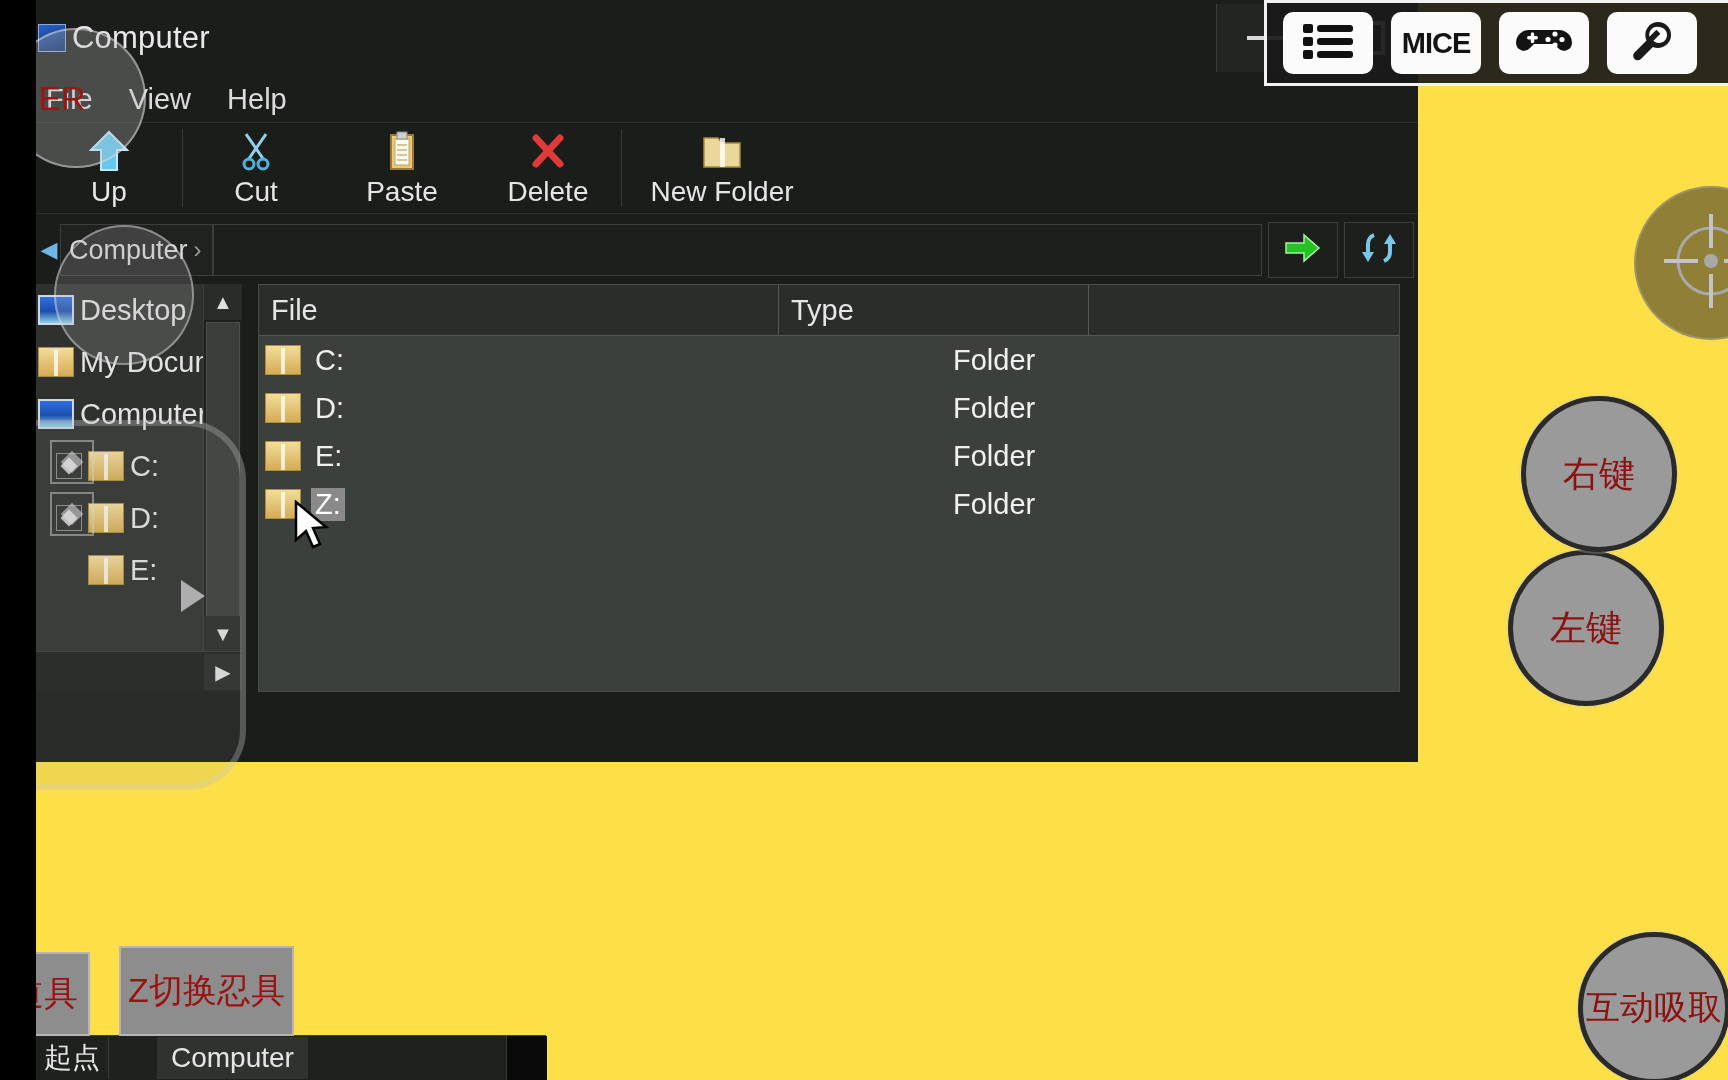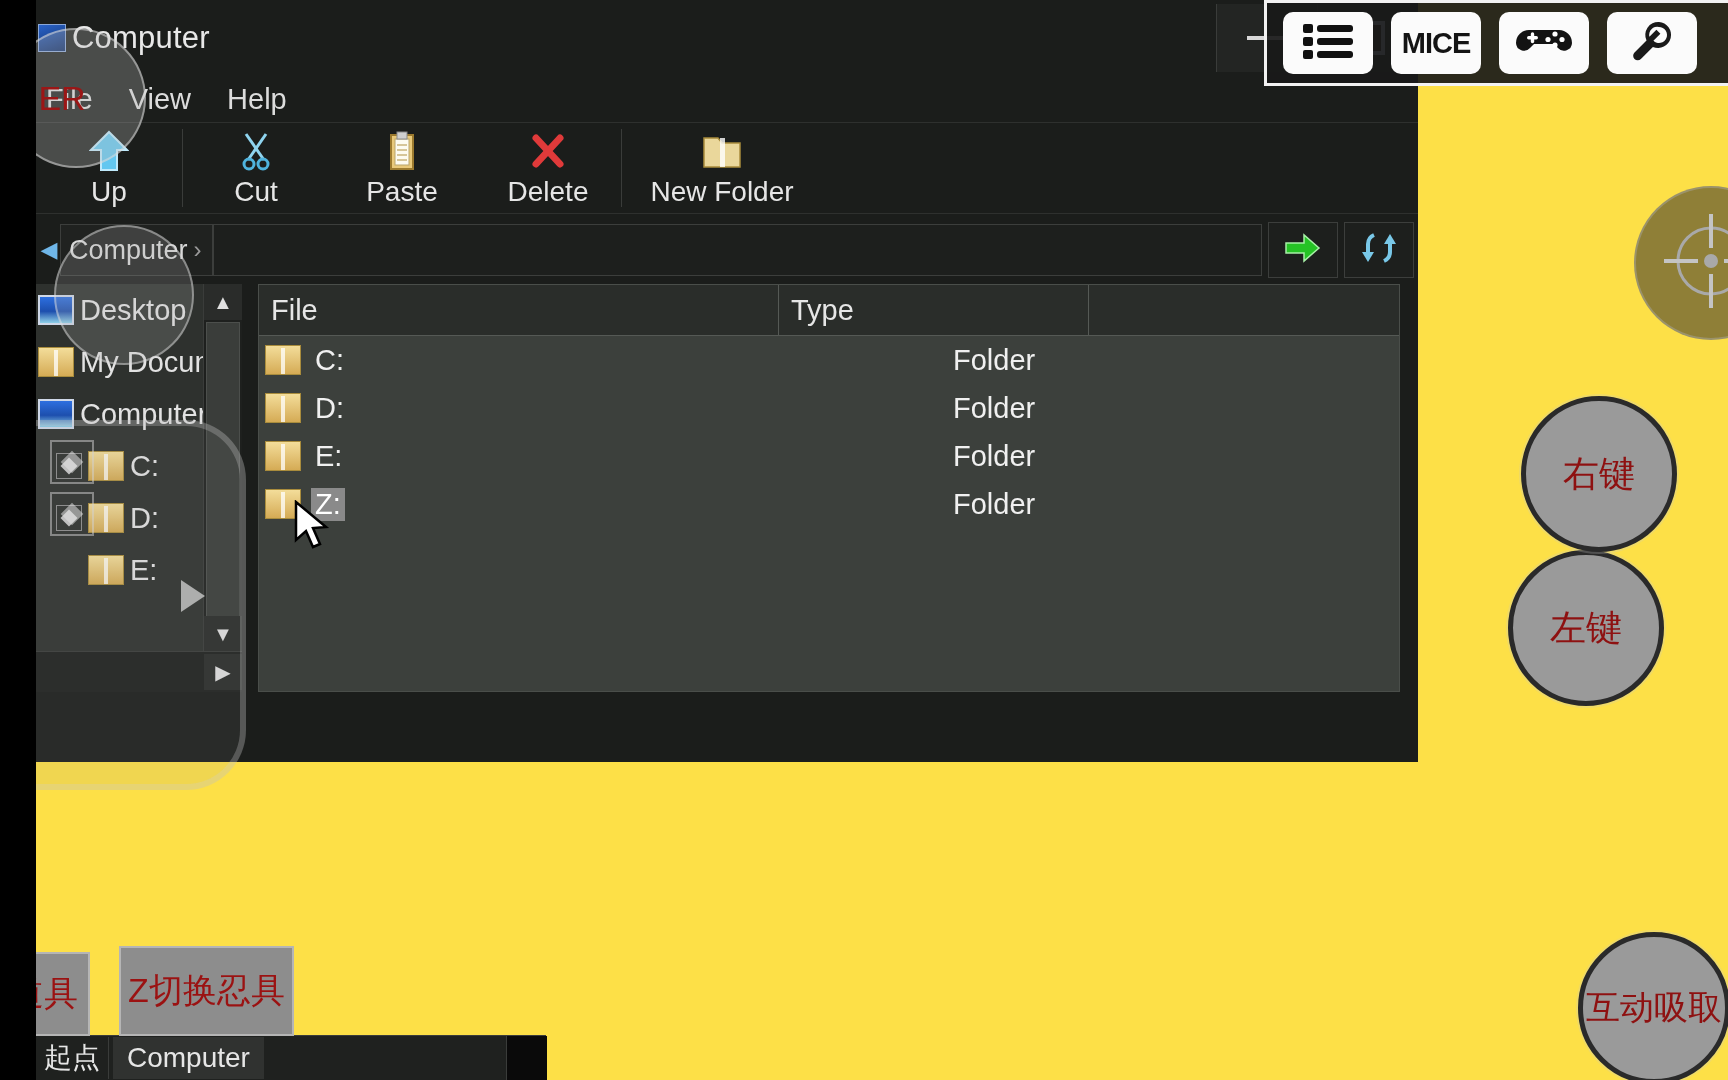--- a/index.html
+++ b/index.html
@@ -498,20 +498,21 @@
   
   #taskbar {
     position: absolute;
     left: 0; bottom: 0;
     width: 510px; height: 44px;
     background: #1f211f;
     border-top: 1px solid #3a3c3a;
     display: flex;
     align-items: center;
     z-index: 30;
+    gap: 44px;
   }
   #start-button {
     width: 72px; height: 42px;
     display: flex;
     align-items: center;
     justify-content: center;
     color: #e6e6e6;
     font-size: 28px;
     background: #1f211f;
     border-right: 1px solid #3a3c3a;

